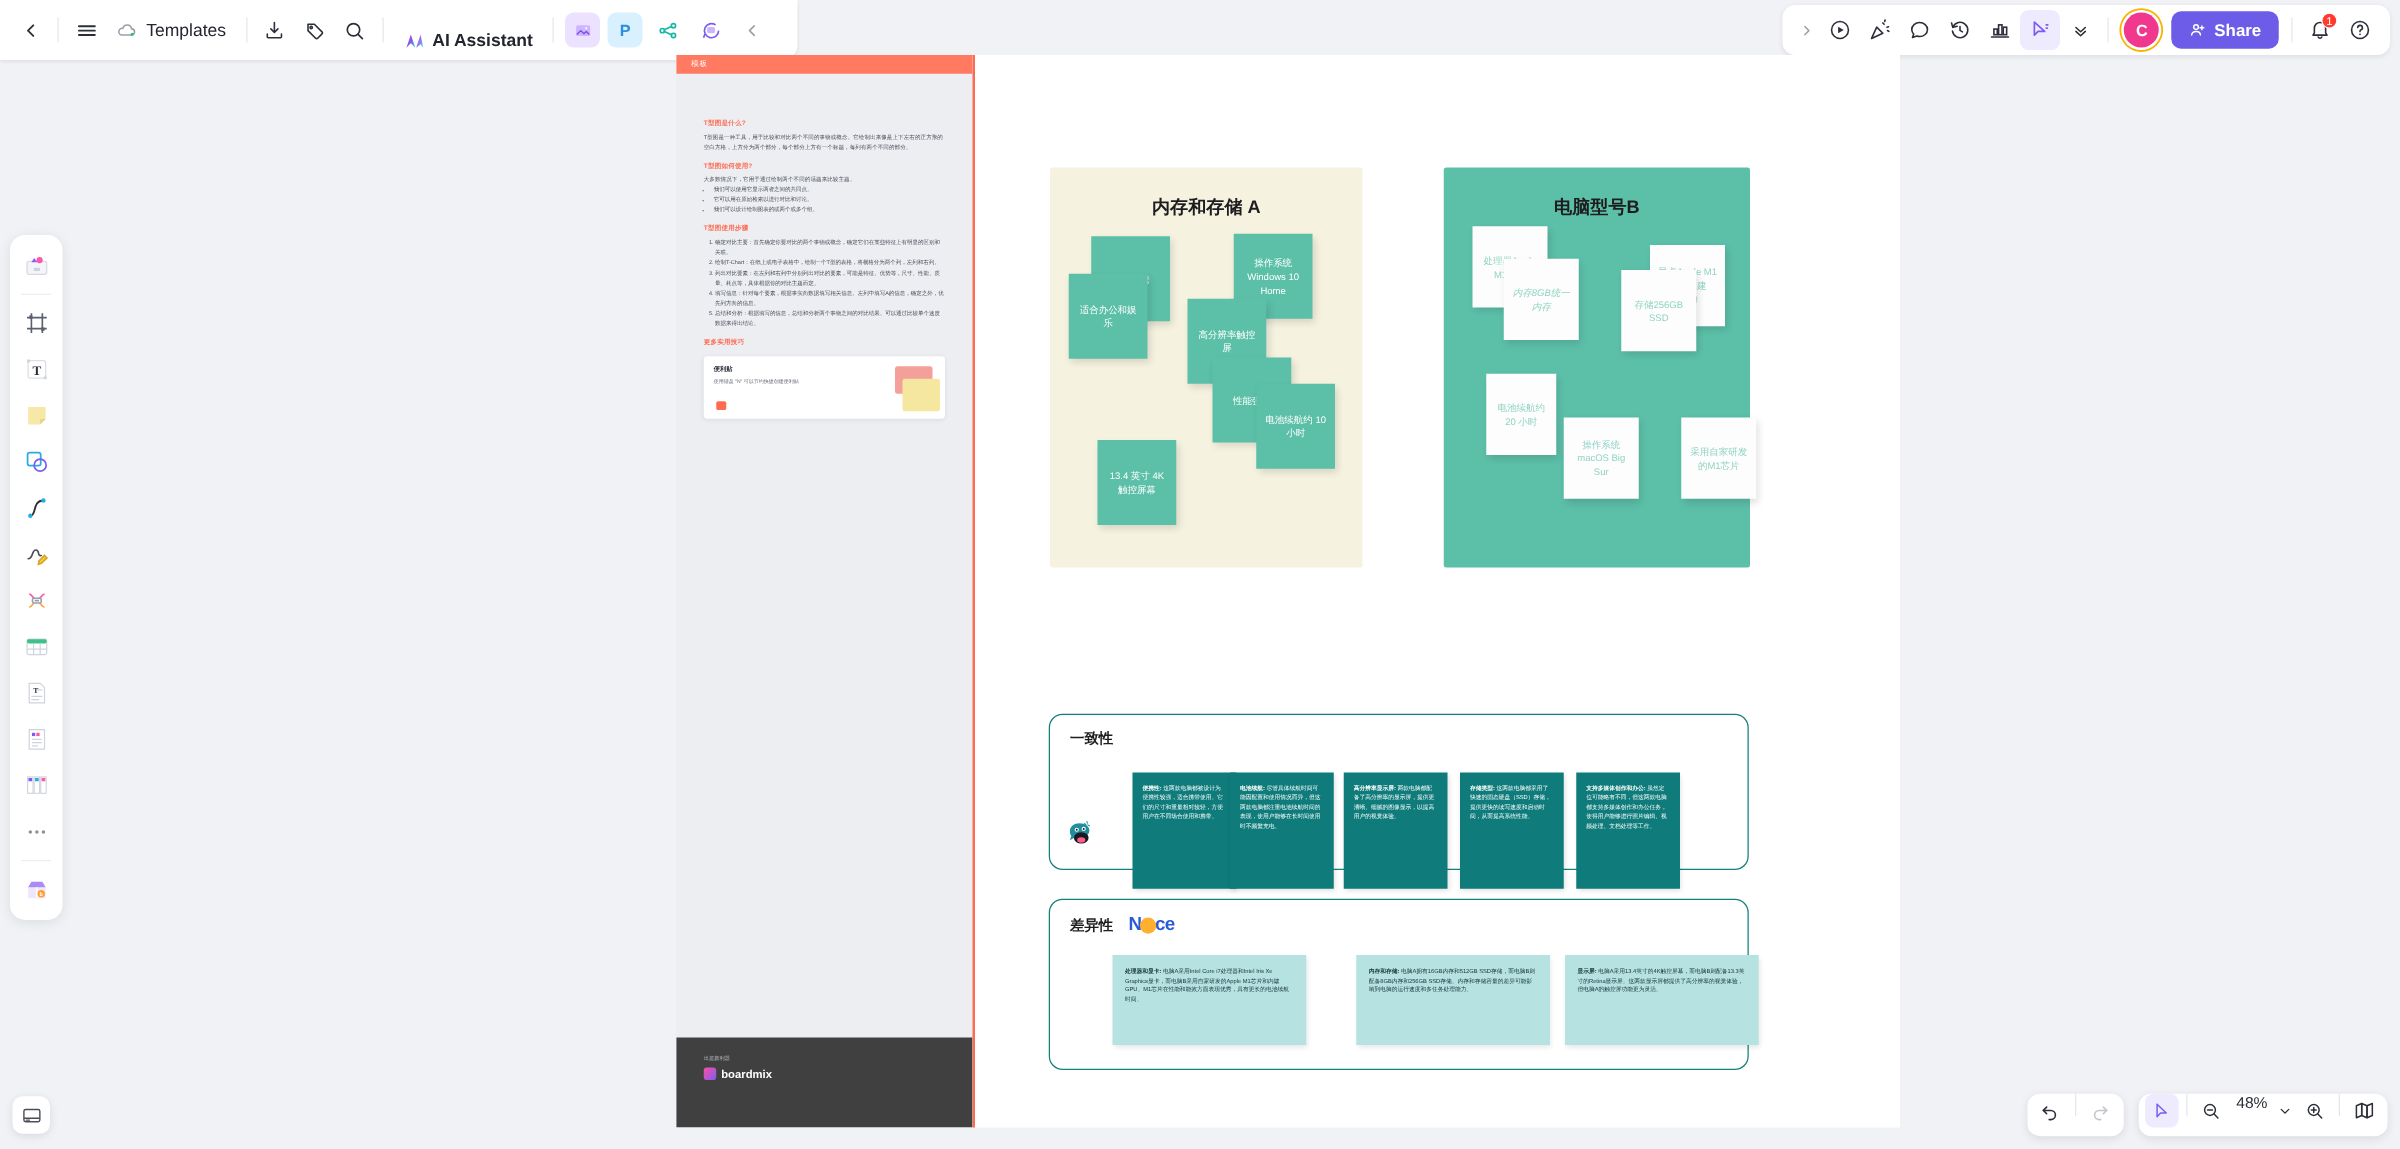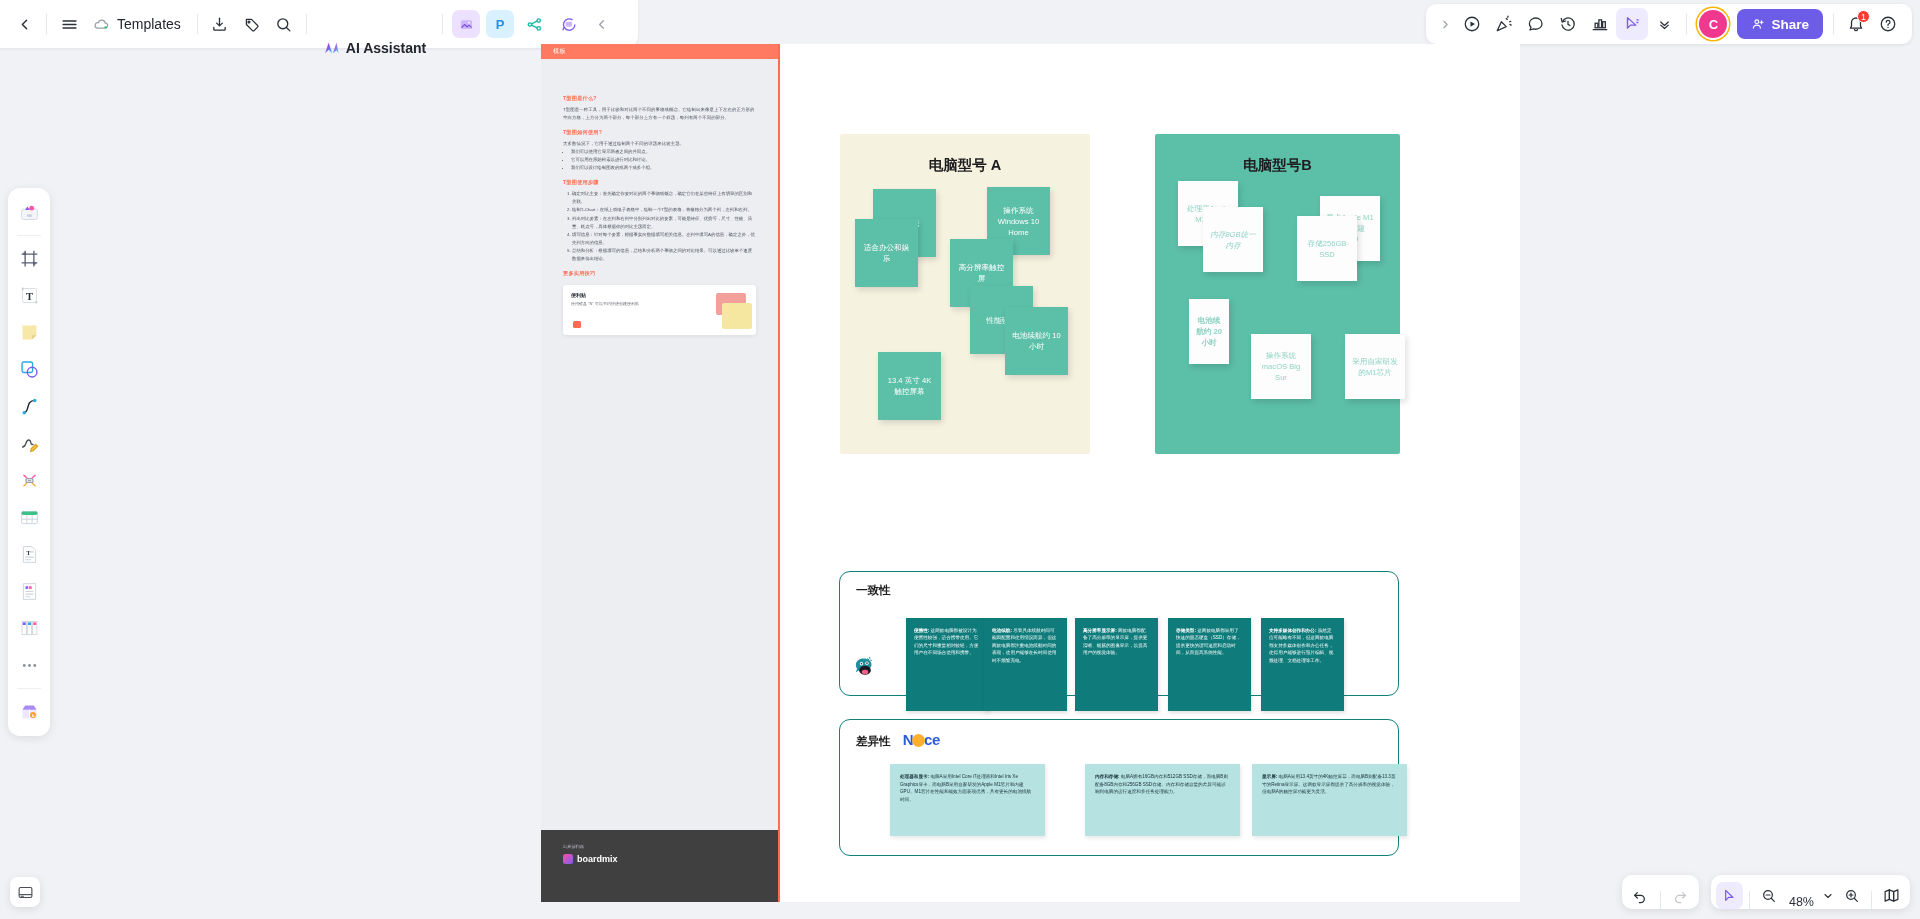--- a/index.html
+++ b/index.html
@@ -41,21 +41,21 @@
     color: #2b2f38; cursor: pointer; flex: none;
   }
   .tbtn.active { background: #eeebff; }
   .tsep { width: 1px; height: 20px; background: #e6e7ec; margin: 0 6px; flex: none; }
   .tmpl {
     display: flex; align-items: center; gap: 7px;
     padding: 0 10px 0 8px; height: 32px; border-radius: 7px; cursor: pointer;
     font-size: 14px; color: #23262e;
   }
   .ai {
-    display: flex; align-items: flex-end; gap: 6px;
+    display: flex; align-items: flex-start; gap: 6px;
     padding: 0 10px; height: 32px; border-radius: 7px; cursor: pointer;
     font-size: 14px; font-weight: 600; color: #23262e; margin-top: 32px;
   }
   .app-chip {
     width: 28px; height: 28px; border-radius: 7px; flex: none;
     display: flex; align-items: center; justify-content: center;
     font-size: 13px; font-weight: 700; cursor: pointer; margin: 0 3px;
   }
   .avatar {
     width: 28px; height: 28px; border-radius: 50%;
@@ -221,21 +221,21 @@
     background: #ffb02e; margin: 0 -1px; position: relative; top: 1px;
   }
 
   
   .bot {
     position: absolute; bottom: 10px; right: 10px;
     display: flex; align-items: center; gap: 12px;
   }
   .bgroup {
     background: #fff; border-radius: 10px; height: 34px;
-    display: flex; align-items: flex-end; padding: 0 5px; gap: 2px;
+    display: flex; align-items: flex-start; padding: 0 5px; gap: 2px;
     box-shadow: 0 2px 8px rgba(0,0,0,.1);
   }
   .bbtn {
     width: 27px; height: 27px; border-radius: 7px; cursor: pointer;
     display: flex; align-items: center; justify-content: center; color: #2b2f38;
   }
   .bbtn.dim { color: #c2c5cc; }
   .bbtn.act { background: #eeebff; }
   .zlabel { font-size: 12.5px; color: #2b2f38; padding: 0 4px; cursor: pointer; }
   .bsep { width: 1px; height: 18px; background: #e6e7ec; margin: 0 4px; }
@@ -582,38 +582,38 @@
     <div class="ft-brand">
       <span class="bm-logo"></span>
       <span>boardmix</span>
     </div>
   </div>
 </div>
 
 <div class="canvas">
 
   <div class="panel" style="left:60px; top:90px; width:250px; height:320px; background:#f6f2e0;">
-    <div class="panel-title">电脑型号 A</div>
+    <div class="panel-title">内存和存储 A</div>
   </div>
   <div class="note teal" style="left:93px;  top:145px; width:63px; height:68px;">轻薄便携</div>
   <div class="note teal" style="left:75px;  top:175px; width:63px; height:68px;">适合办公和娱乐</div>
   <div class="note teal" style="left:207px; top:143px; width:63px; height:68px;">操作系统 Windows 10 Home</div>
   <div class="note teal" style="left:170px; top:195px; width:63px; height:68px;">高分辨率触控屏</div>
   <div class="note teal" style="left:190px; top:242px; width:63px; height:68px;">性能强劲</div>
   <div class="note teal" style="left:225px; top:263px; width:63px; height:68px;">电池续航约 10 小时</div>
   <div class="note teal" style="left:98px;  top:308px; width:63px; height:68px;">13.4 英寸 4K 触控屏幕</div>
 
   <div class="panel" style="left:375px; top:90px; width:245px; height:320px; background:#5cbfa8;">
     <div class="panel-title">电脑型号B</div>
   </div>
   <div class="note white" style="left:398px; top:137px; width:60px; height:65px;">处理器Apple M1芯片</div>
   <div class="note white" style="left:423px; top:163px; width:60px; height:65px;font-style:italic;">内存8GB统一内存</div>
   <div class="note white" style="left:540px; top:152px; width:60px; height:65px;">显卡Apple M1 芯片内建 GPU</div>
   <div class="note white" style="left:517px; top:172px; width:60px; height:65px;">存储256GB SSD</div>
-  <div class="note white" style="left:409px; top:255px; width:40px; height:65px;font-weight:bold;">电池续航约 20 小时</div>
+  <div class="note white" style="left:409px; top:255px; width:56px; height:65px;">电池续航约 20 小时</div>
   <div class="note white" style="left:471px; top:290px; width:60px; height:65px;">操作系统 macOS Big Sur</div>
   <div class="note white" style="left:565px; top:290px; width:60px; height:65px;">采用自家研发的M1芯片</div>
 
   <div class="sect" style="left:59px; top:527px; width:560px; height:125px;">
     <div class="sect-title">一致性</div>
     <div class="mascot">
       <svg width="26" height="26" viewBox="0 0 40 40">
         <path d="M6 14c0-6 5-10 12-10s12 4 12 9-5 9-12 9c-2 0-4-.3-5.6-.9L6 25l1.8-5.2A8.6 8.6 0 0 1 6 14z" fill="#1f8f9e"></path>
         <ellipse cx="20" cy="22" rx="9" ry="7" fill="#1a1a22"></ellipse>
         <ellipse cx="20" cy="24.5" rx="5" ry="3.4" fill="#ff5c8a"></ellipse>

